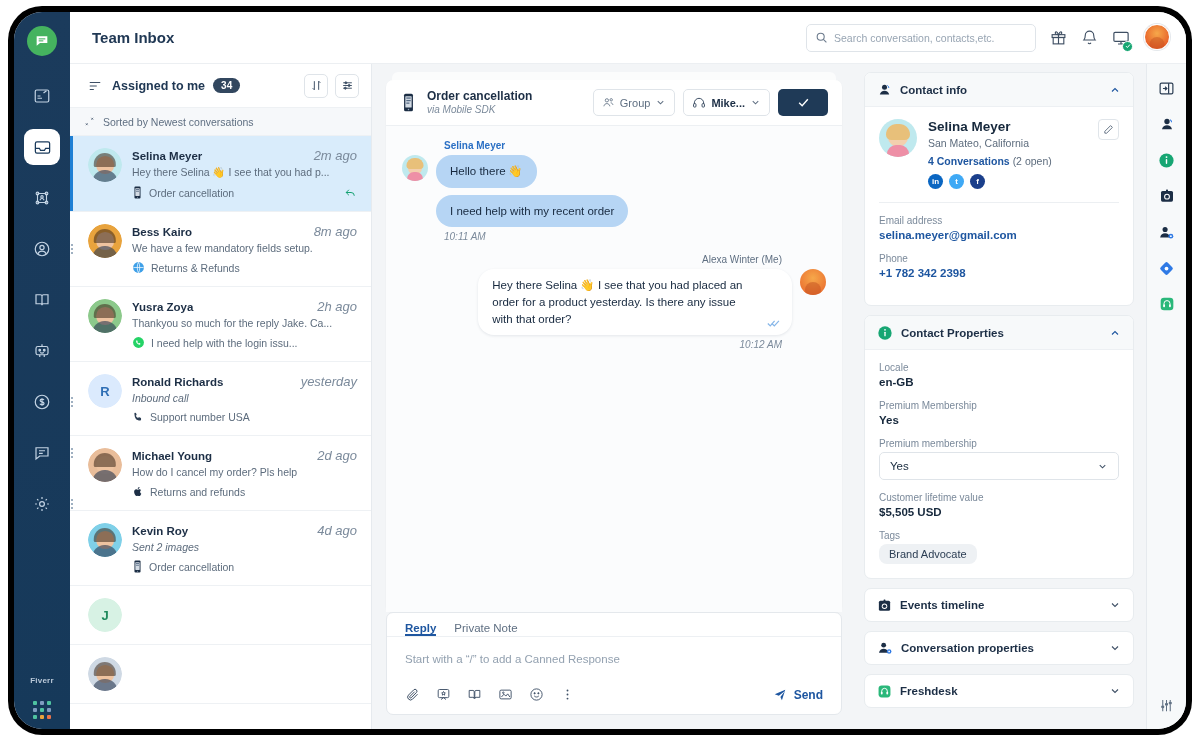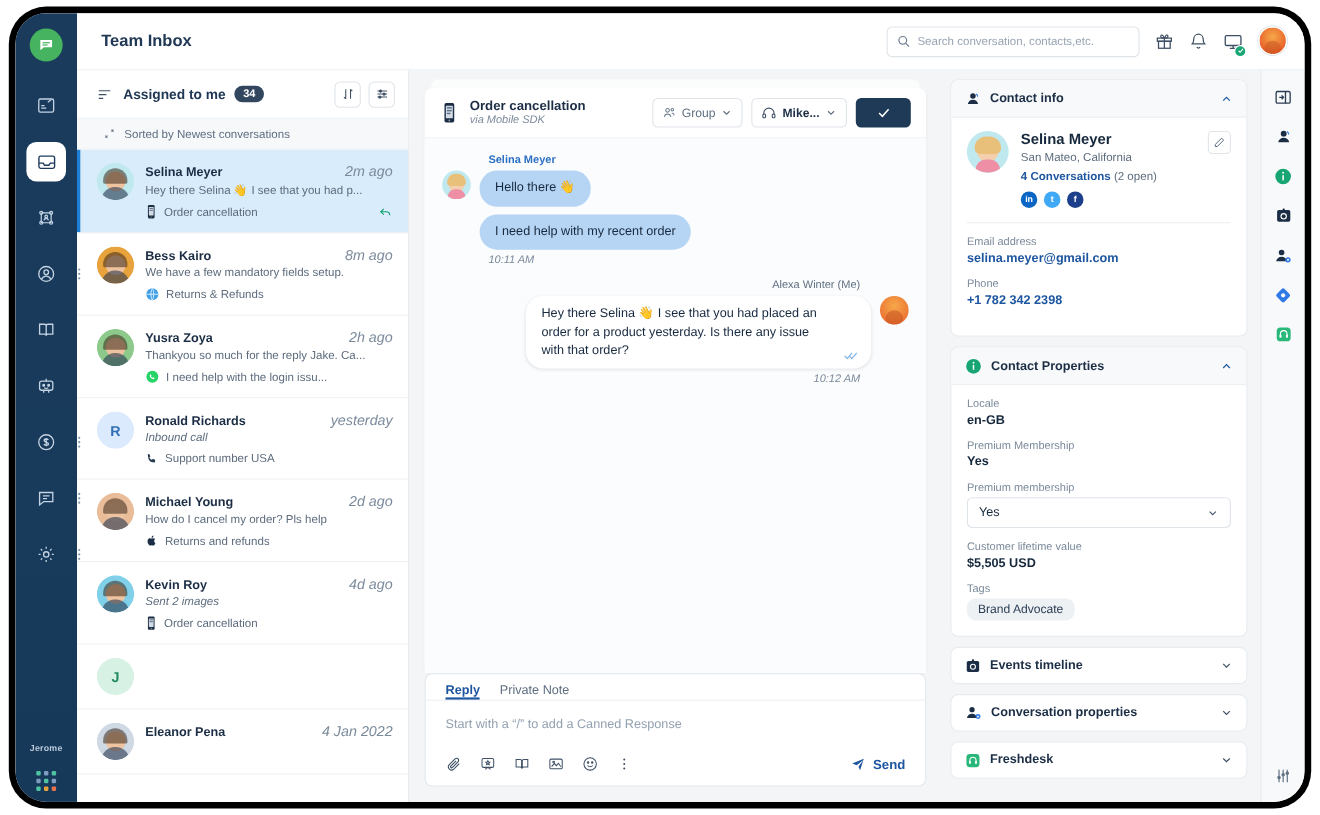--- a/index.html
+++ b/index.html
@@ -128,21 +128,21 @@
   .head-btns { margin-left: auto; display: flex; gap: 7px; }
   .sq-btn {
     width: 24px; height: 24px; border: 1px solid #dfe4e9; border-radius: 5px;
     display: flex; align-items: center; justify-content: center; background: #fff;
     color: #3f5066;
   }
   .sortbar {
     height: 28px; flex: 0 0 28px;
     background: #f6f8fa;
     display: flex; align-items: center; gap: 8px;
-    padding: 0 24px;
+    padding: 0 14px;
     font-size: 10.5px; color: #5f6f82;
     border-bottom: 1px solid #eef1f4;
   }
   .convlist { flex: 1; overflow: hidden; }
   .conv-item {
     display: flex; gap: 10px;
     padding: 12px 14px 12px 18px;
     border-bottom: 1px solid #eef1f4;
     position: relative;
   }
@@ -414,21 +414,21 @@
             <path d="M12 2.8v2.4M12 18.8v2.4M21.2 12h-2.4M5.2 12H2.8M18.5 5.5l-1.7 1.7M7.2 16.8l-1.7 1.7M18.5 18.5l-1.7-1.7M7.2 7.2L5.5 5.5"></path>
           </svg>
       <span class="dots">
             <i></i>
             <i></i>
             <i></i>
           </span>
     </div>
 
     <div class="rail-bottom">
-      <div class="fivestar-logo">Jerome</div>
+      <div class="fivestar-logo">Fiverr</div>
       <div class="grid-dots">
         <span style="background:#4fc3a1"></span>
             <span style="background:#7f9cc0"></span>
             <span style="background:#4fc3a1"></span>
         <span style="background:#7f9cc0"></span>
             <span style="background:#4fc3a1"></span>
             <span style="background:#7f9cc0"></span>
         <span style="background:#4fc3a1"></span>
             <span style="background:#e8a33d"></span>
             <span style="background:#e8734a"></span>
@@ -680,26 +680,20 @@
                 </div>
               </div>
               <div class="conv-item">
                 <div class="cav">
                   <div style="width:34px;height:34px;border-radius:50%;background:#cfd9e4;position:relative;overflow:hidden">
                     <div style="position:absolute;left:50%;top:24%;transform:translateX(-50%);width:17.68px;height:17.68px;border-radius:50%;background:#eec3a0"></div>
                     <div style="position:absolute;left:50%;top:14%;transform:translateX(-50%);width:22.44px;height:14.28px;border-radius:34px 34px 4px 4px;background:rgba(60,40,25,.55)"></div>
                     <div style="position:absolute;left:50%;bottom:0;transform:translateX(-50%);width:25.16px;height:11.56px;border-radius:34px 34px 0 0;background:rgba(40,55,80,.6)"></div>
                   </div>
                 </div>
-                <div class="conv-body">
-                  <div class="conv-row1">
-                    <span class="conv-name">Eleanor Pena</span>
-                    <span class="conv-time">4 Jan 2022</span>
-                  </div>
-                </div>
               </div>
             </div>
       </div>
 
       <div class="chatcol">
         <div class="chat-peek"></div>
         <div class="chat-card">
 
           <div class="chat-head">
             <span style="display:flex">

